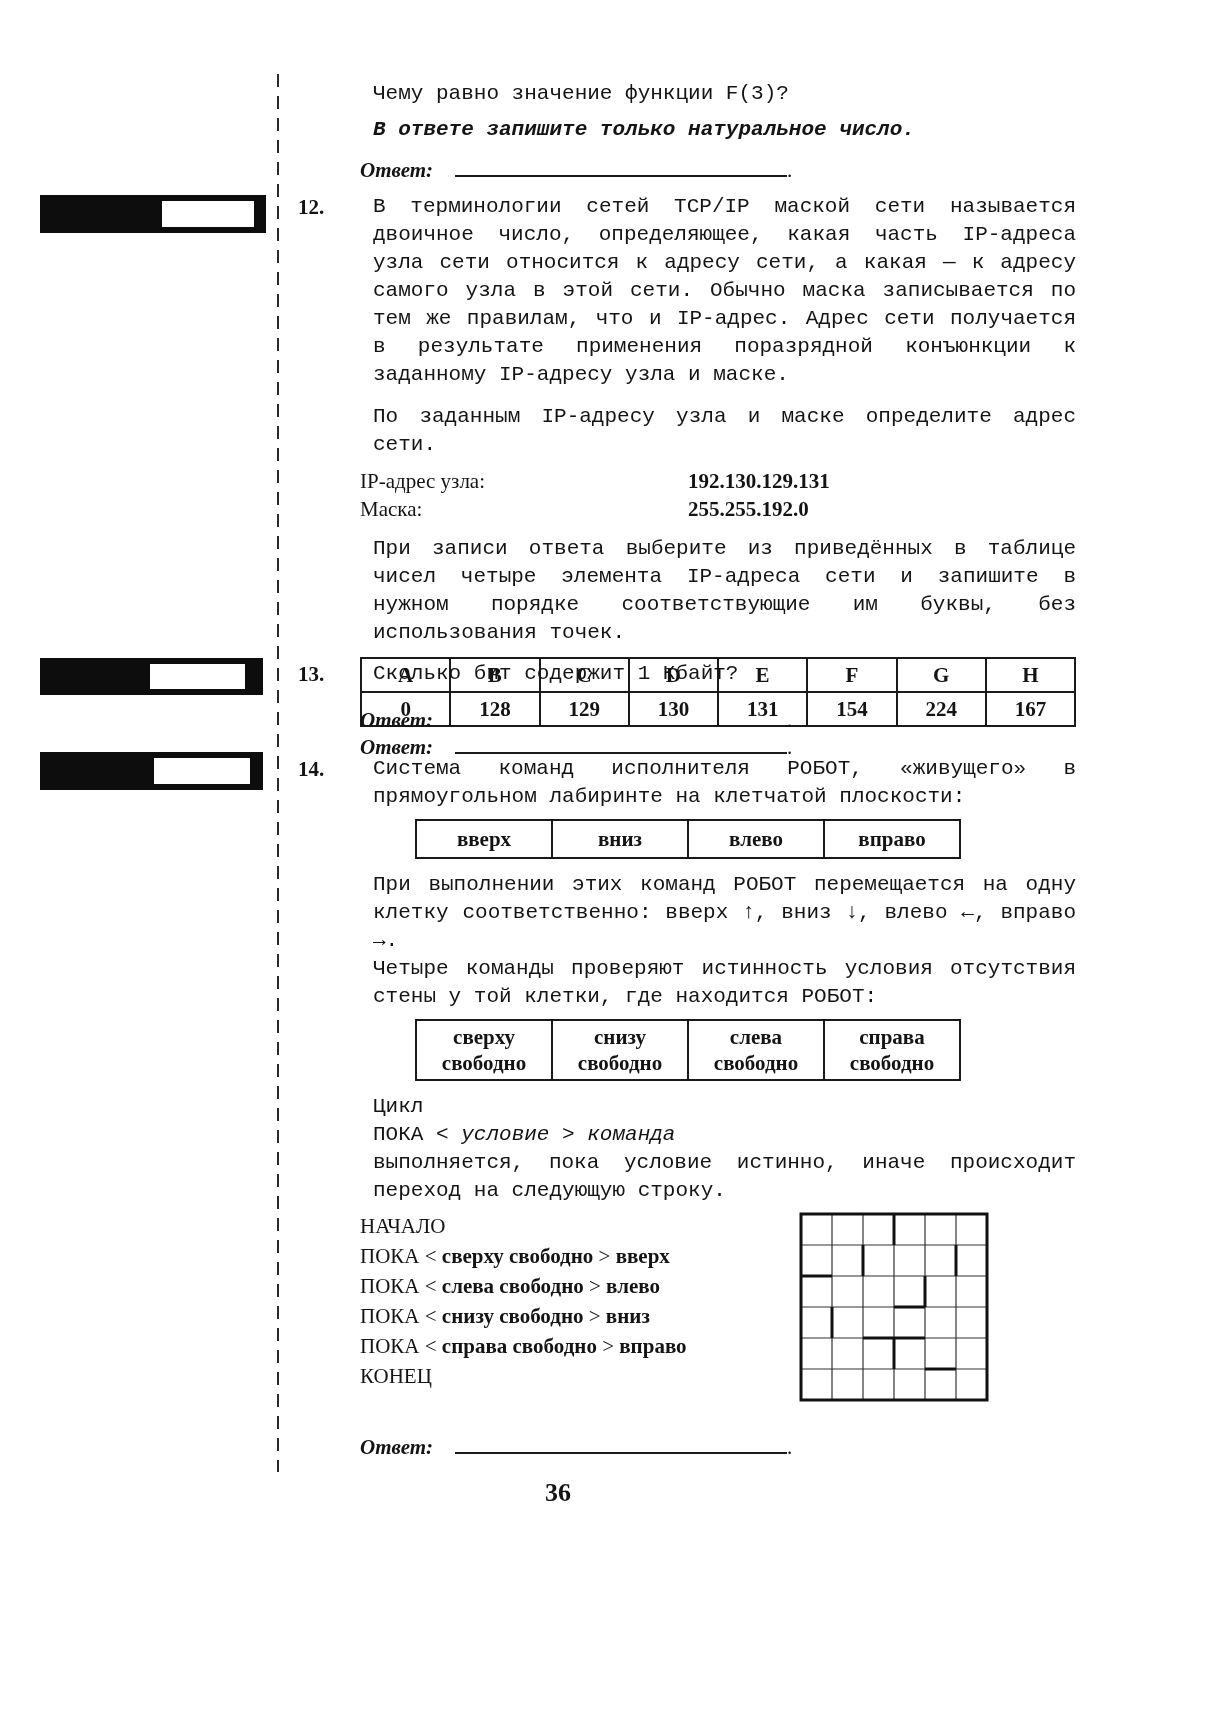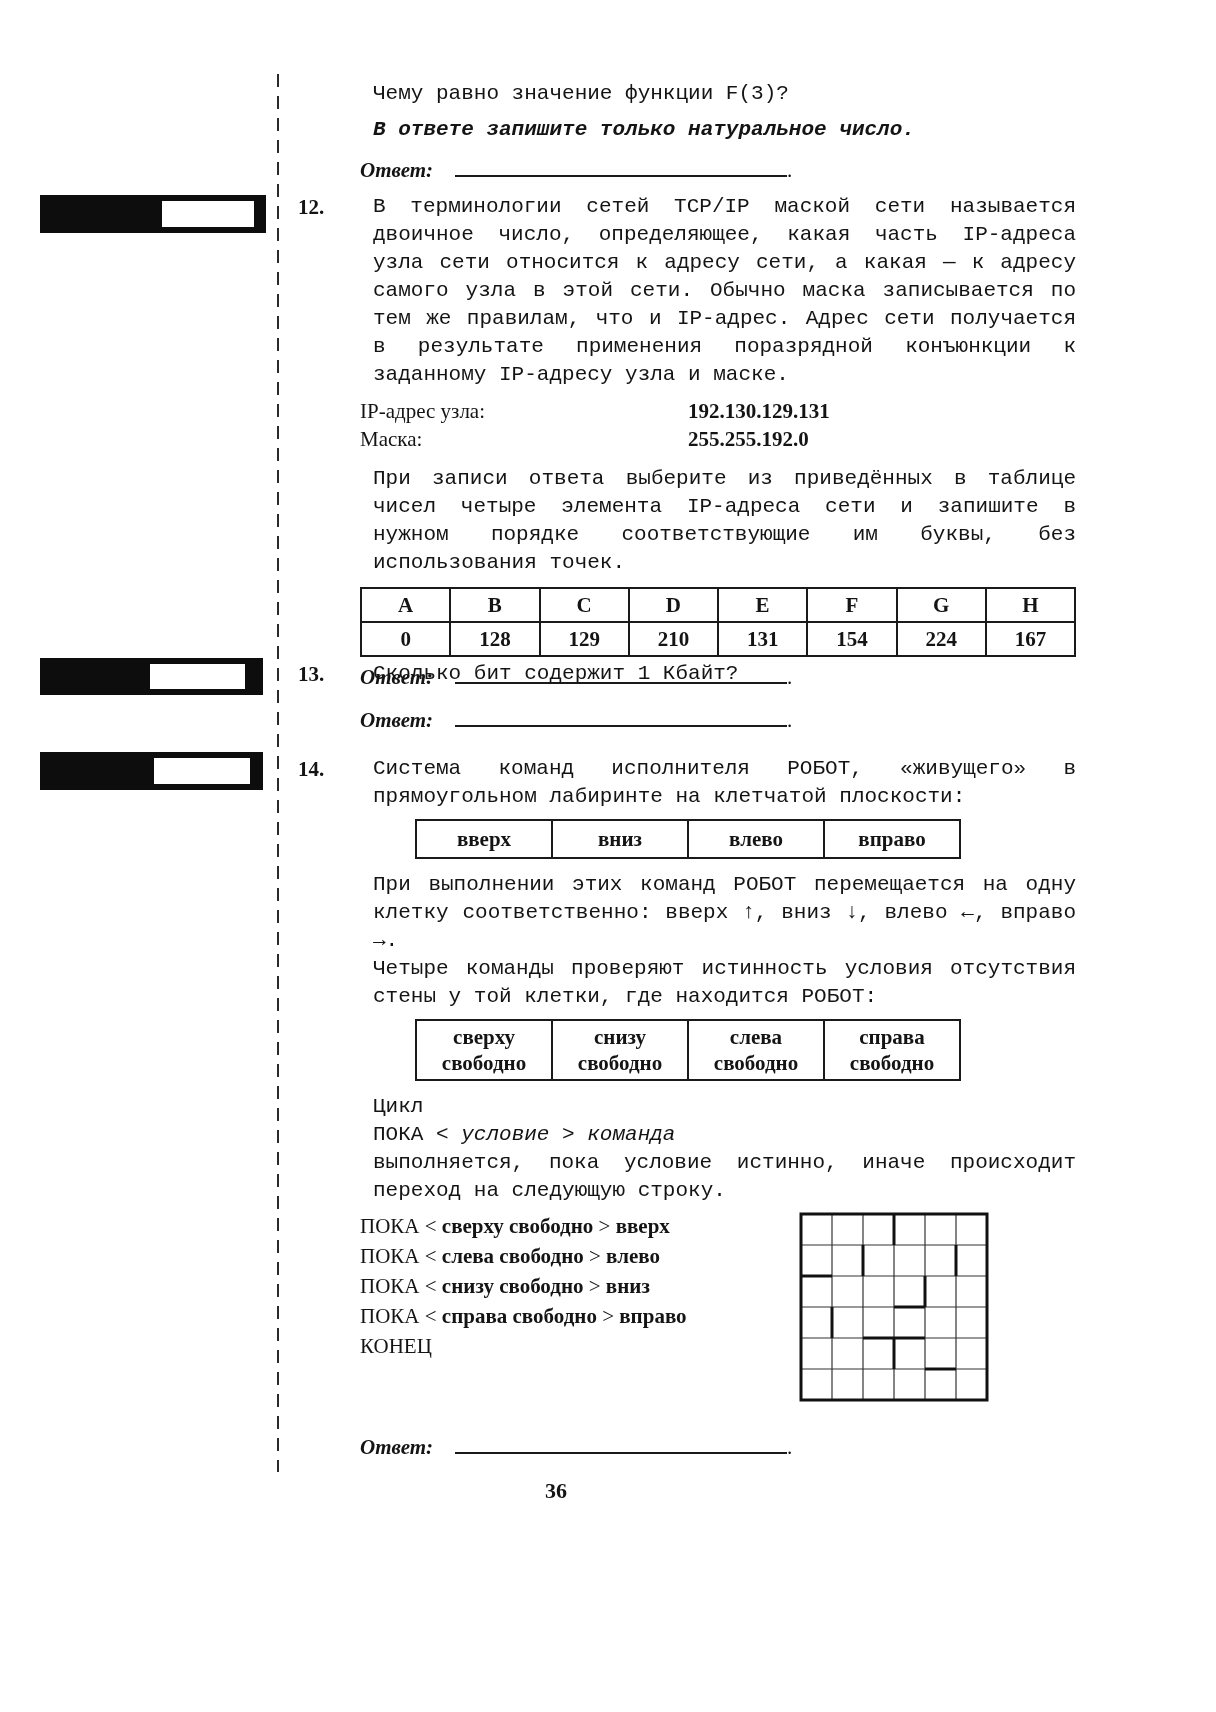--- a/index.html
+++ b/index.html
@@ -29,21 +29,21 @@
   .ip-label{width:328px;flex:none;}
   table{border-collapse:collapse;}
   .ip-table{width:716px;margin:10px 0 6px 0;}
   .ip-table td{border:2px solid #1a1a1a;text-align:center;font-weight:bold;font-size:21px;padding:2px 0;width:12.5%;}
   .cmd-table{width:546px;margin:4px 0 12px 55px;}
   .cmd-table td{border:2px solid #1a1a1a;text-align:center;font-weight:bold;font-size:21px;padding:4px 0;width:25%;}
   .cond-table td{line-height:26px;padding:3px 16px;}
   .program-wrap{position:relative;height:212px;margin-top:6px;}
   .program-line{line-height:30px;text-align:left;}
   .maze{position:absolute;left:438px;top:0;}
-  .pagenum{position:absolute;left:545px;top:1478px;font-weight:bold;font-size:22px;}
+  .pagenum{position:absolute;left:545px;top:1478px;font-weight:bold;font-size:26px;}
 </style>
 </head>
 <body>
 
 <div class="dashed-line"></div>
 
 <div class="redaction" style="left:40px;top:195px;width:226px;height:38px;">
   <div class="sticker" style="left:122px;width:92px;height:26px;"></div>
 </div>
 <div class="redaction" style="left:40px;top:658px;width:223px;height:37px;">
@@ -57,20 +57,21 @@
   <p class="noj">Чему равно значение функции F(3)?</p>
   <p class="noj bi">В ответе запишите только натуральное число.</p>
   <div class="answer-row">
     <span class="answer-label">Ответ:</span><span class="answer-line"></span><span>.</span>
   </div>
 </div>
 
 <div class="block" style="top:193px;">
   <div class="qnum">12.</div>
   <p>В терминологии сетей TCP/IP маской сети называется двоичное число, определяющее, какая часть IP-адреса узла сети относится к адресу сети, а какая — к адресу самого узла в этой сети. Обычно маска записывается по тем же правилам, что и IP-адрес. Адрес сети получается в результате применения поразрядной конъюнкции к заданному IP-адресу узла и маске.</p>
+  <p style="margin-top:14px;">По заданным IP-адресу узла и маске определите адрес сети.</p>
   <div class="ip-row" style="margin-top:6px;">
     <span class="ip-label">IP-адрес узла:</span>
     <span class="b">192.130.129.131</span>
   </div>
   <div class="ip-row">
     <span class="ip-label">Маска:</span>
     <span class="b">255.255.192.0</span>
   </div>
   <p style="margin-top:12px;">При записи ответа выберите из приведённых в таблице чисел четыре элемента IP-адреса сети и запишите в нужном порядке соответствующие им буквы, без использования точек.</p>
   <table class="ip-table">
@@ -82,21 +83,21 @@
       <td>D</td>
       <td>E</td>
       <td>F</td>
       <td>G</td>
       <td>H</td>
     </tr>
     <tr>
       <td>0</td>
       <td>128</td>
       <td>129</td>
-      <td>210</td>
+      <td>130</td>
       <td>131</td>
       <td>154</td>
       <td>224</td>
       <td>167</td>
     </tr>
   </tbody>
     </table>
   <div class="answer-row" style="margin-top:6px;">
     <span class="answer-label">Ответ:</span><span class="answer-line"></span><span>.</span>
   </div>
@@ -149,20 +150,21 @@
       </td>
     </tr>
   </tbody>
     </table>
 
   <p class="noj" style="margin-bottom:0;">Цикл</p>
   <p class="noj" style="margin-bottom:0;"><span>ПОКА &lt; </span><span class="it">условие</span><span> &gt; </span><span class="it">команда</span></p>
   <p style="margin-bottom:0;">выполняется, пока условие истинно, иначе происходит переход на следующую строку.</p>
 
   <div class="program-wrap">
+    <div class="program-line">НАЧАЛО</div>
     <div class="program-line"><span>ПОКА &lt; </span><span class="b">сверху свободно</span><span> &gt; </span><span class="b">вверх</span></div>
     <div class="program-line"><span>ПОКА &lt; </span><span class="b">слева свободно</span><span> &gt; </span><span class="b">влево</span></div>
     <div class="program-line"><span>ПОКА &lt; </span><span class="b">снизу свободно</span><span> &gt; </span><span class="b">вниз</span></div>
     <div class="program-line"><span>ПОКА &lt; </span><span class="b">справа свободно</span><span> &gt; </span><span class="b">вправо</span></div>
     <div class="program-line">КОНЕЦ</div>
     <div class="maze" id="maze"><svg width="192" height="192" xmlns="http://www.w3.org/2000/svg">
           <line x1="34" y1="3" x2="34" y2="189" stroke="#333" stroke-width="1.2"></line>
           <line x1="65" y1="3" x2="65" y2="189" stroke="#333" stroke-width="1.2"></line>
           <line x1="96" y1="3" x2="96" y2="189" stroke="#333" stroke-width="1.2"></line>
           <line x1="127" y1="3" x2="127" y2="189" stroke="#333" stroke-width="1.2"></line>

